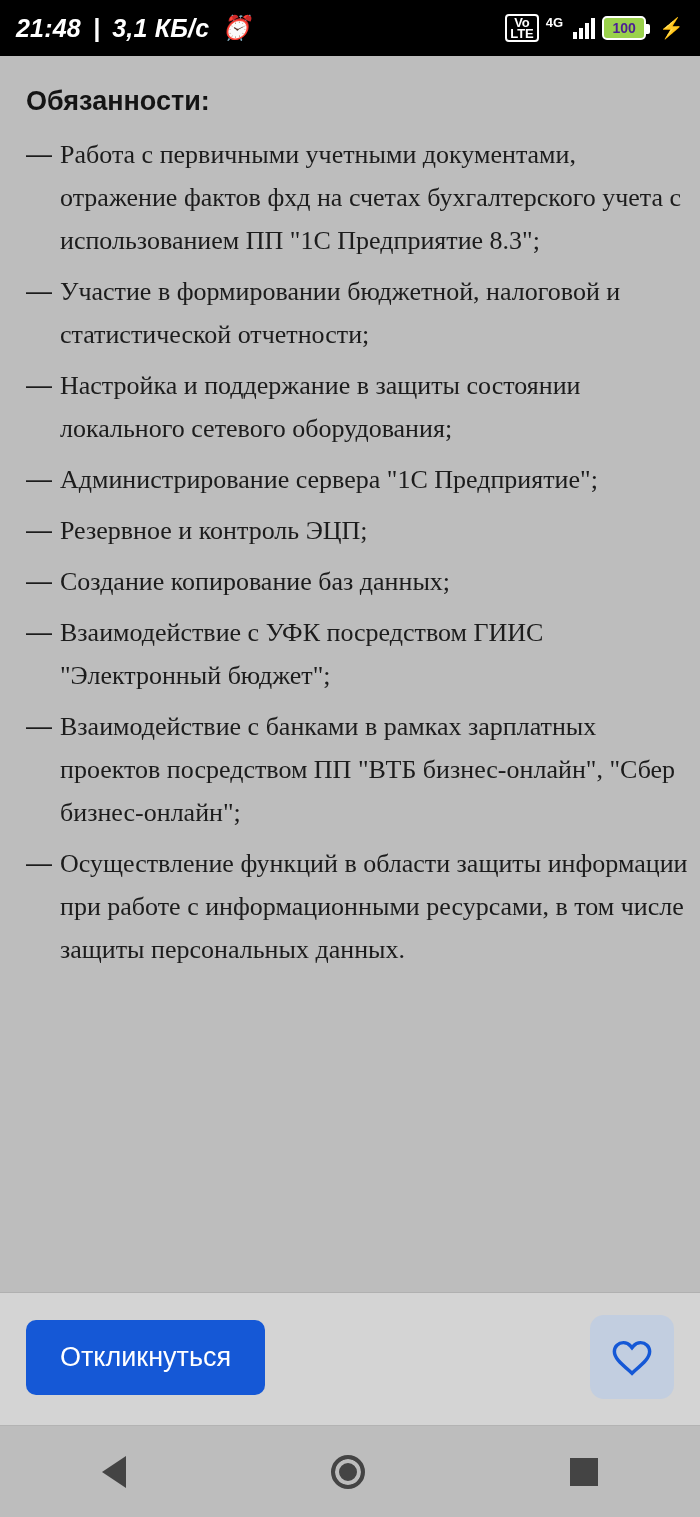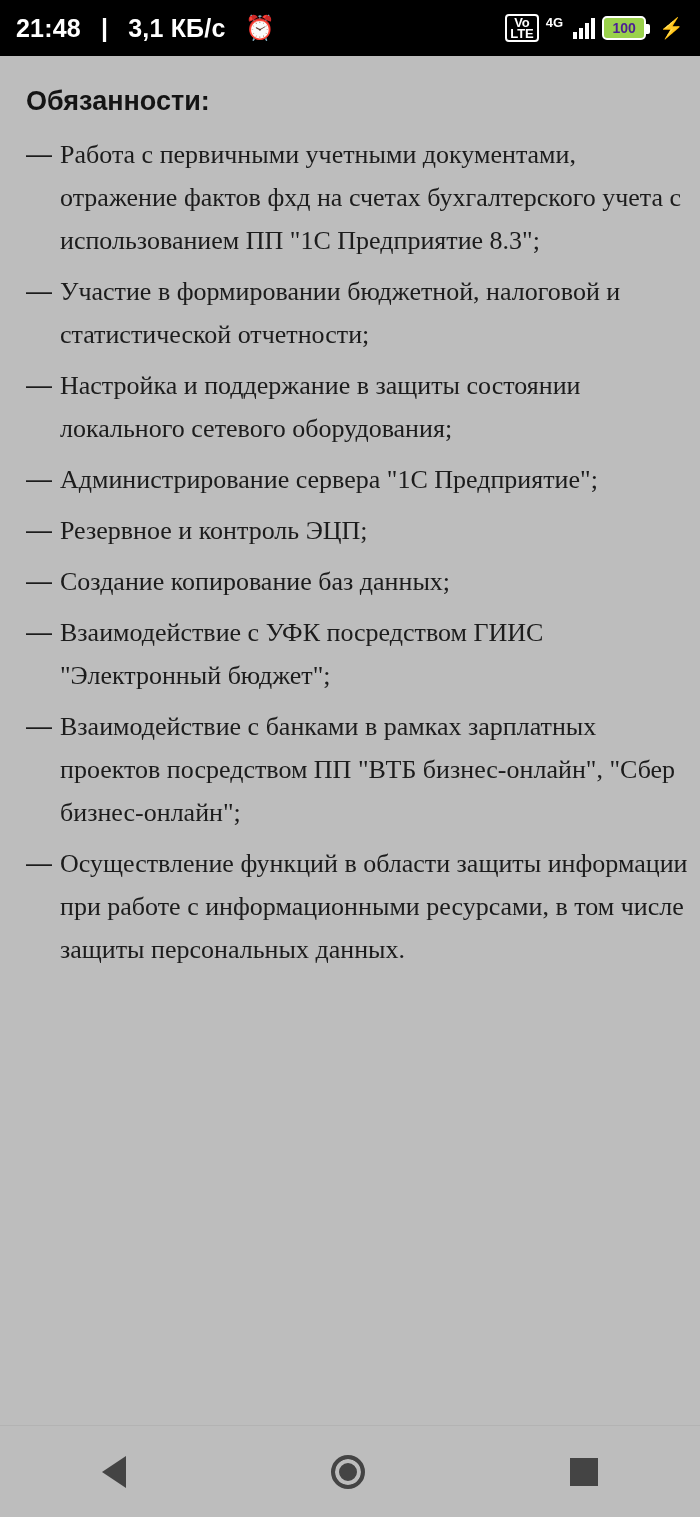--- a/index.html
+++ b/index.html
@@ -26,24 +26,25 @@
     color: #fff;
     display: flex;
     align-items: center;
     justify-content: space-between;
     padding: 0 16px;
     flex: 0 0 56px;
   }
   .status-left {
     display: flex;
     align-items: center;
-    gap: 20px;
+    gap: 12px;
     font-size: 25px;
     font-weight: bold;
     letter-spacing: 0.2px;
+    font-style: italic;
   }
   .status-left .sep { font-weight: bold; }
   .alarm-icon { font-size: 24px; line-height: 1; }
   .status-right {
     display: flex;
     align-items: center;
     gap: 7px;
   }
   .volte-box {
     border: 2px solid #fff;
@@ -244,20 +245,28 @@
         <span class="dash">—</span>
         <span class="txt">Взаимодействие с банками в рамках зарплатных проектов посредством ПП "ВТБ бизнес-онлайн", "Сбер бизнес-онлайн";</span>
       </li>
       <li>
         <span class="dash">—</span>
         <span class="txt">Осуществление функций в области защиты информации при работе с информационными ресурсами, в том числе защиты персональных данных.</span>
       </li>
     </ul>
   </div>
 
+  <div class="actionbar">
+    <button class="apply-btn">Откликнуться</button>
+    <button class="fav-btn">
+      <svg viewBox="0 0 24 24">
+        <path d="M12 20.5l-1.4-1.3C5.7 14.9 2.8 12.3 2.8 9.1 2.8 6.5 4.9 4.5 7.5 4.5c1.5 0 2.9.7 3.8 1.8l.7.9.7-.9c.9-1.1 2.3-1.8 3.8-1.8 2.6 0 4.7 2 4.7 4.6 0 3.2-2.9 5.8-7.8 10.1L12 20.5z" fill="none" stroke="#1558d6" stroke-width="1.8"></path>
+      </svg>
+    </button>
+  </div>
 
   <div class="navbar">
     <span class="nav-back"></span>
     <span class="nav-home"></span>
     <span class="nav-recent"></span>
   </div>
 
 </div>
 
 </body></html>

